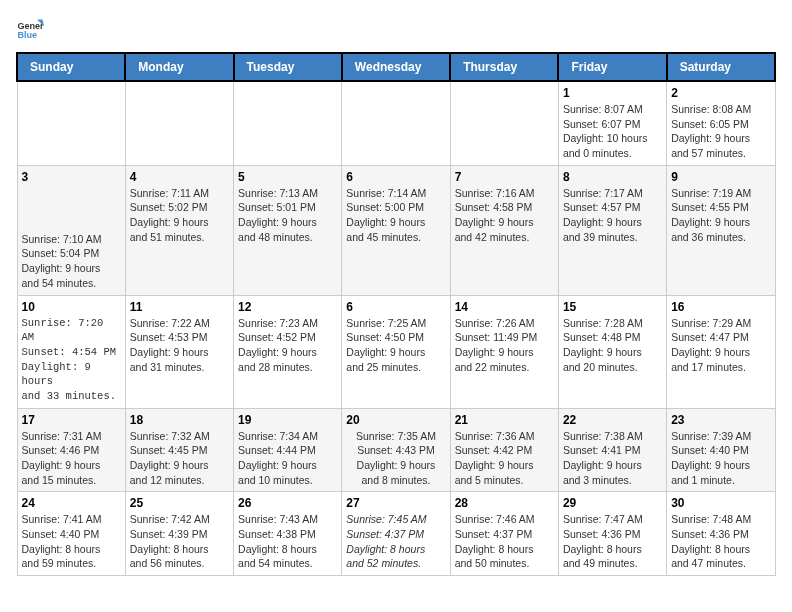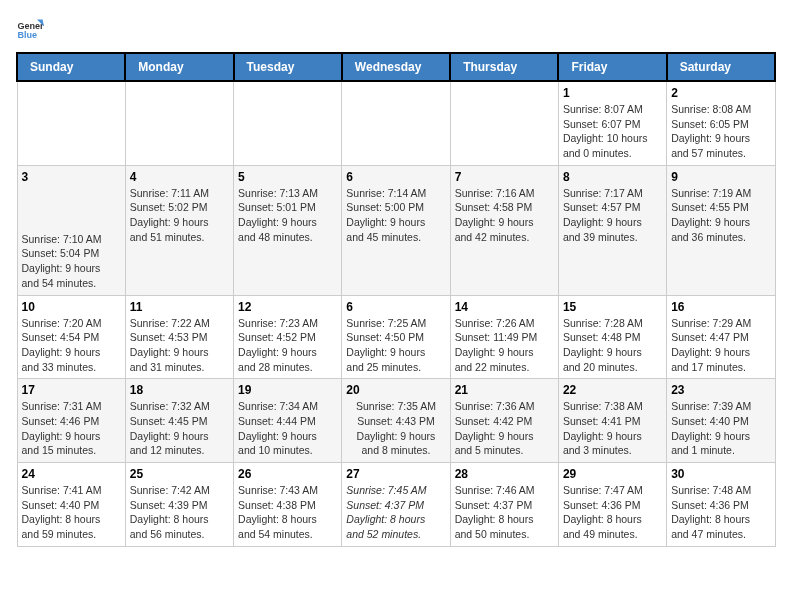--- a/index.html
+++ b/index.html
@@ -172,21 +172,21 @@
           <div class="day-number">9</div>
           <div class="day-info" style="white-space: pre-line;">Sunrise: 7:19 AM
 Sunset: 4:55 PM
 Daylight: 9 hours
 and 36 minutes.</div>
         </td>
       </tr>
       <tr>
         <td>
           <div class="day-number">10</div>
-          <div class="day-info" style="white-space: pre-line;">Sunrise: 7:20 AM
+          <div class="day-info" style="white-space: pre-line; font-family: Liberation Mono, monospace;">Sunrise: 7:20 AM
 Sunset: 4:54 PM
 Daylight: 9 hours
 and 33 minutes.</div>
         </td>
         <td>
           <div class="day-number">11</div>
           <div class="day-info" style="white-space: pre-line;">Sunrise: 7:22 AM
 Sunset: 4:53 PM
 Daylight: 9 hours
 and 31 minutes.</div>

